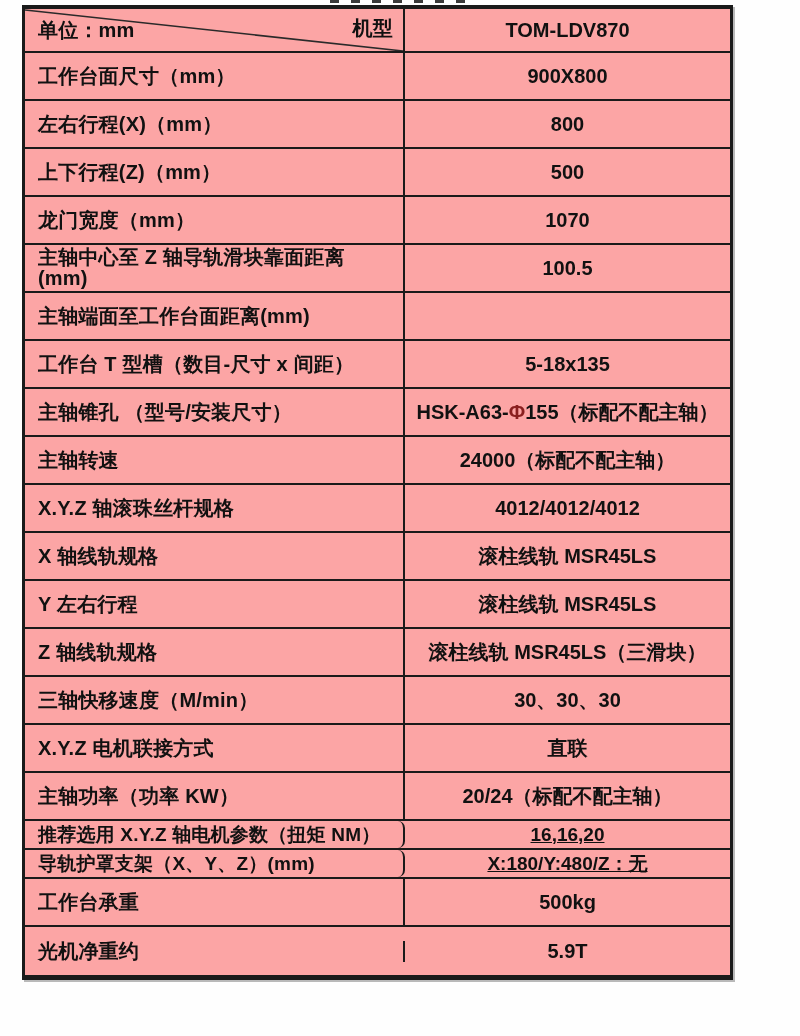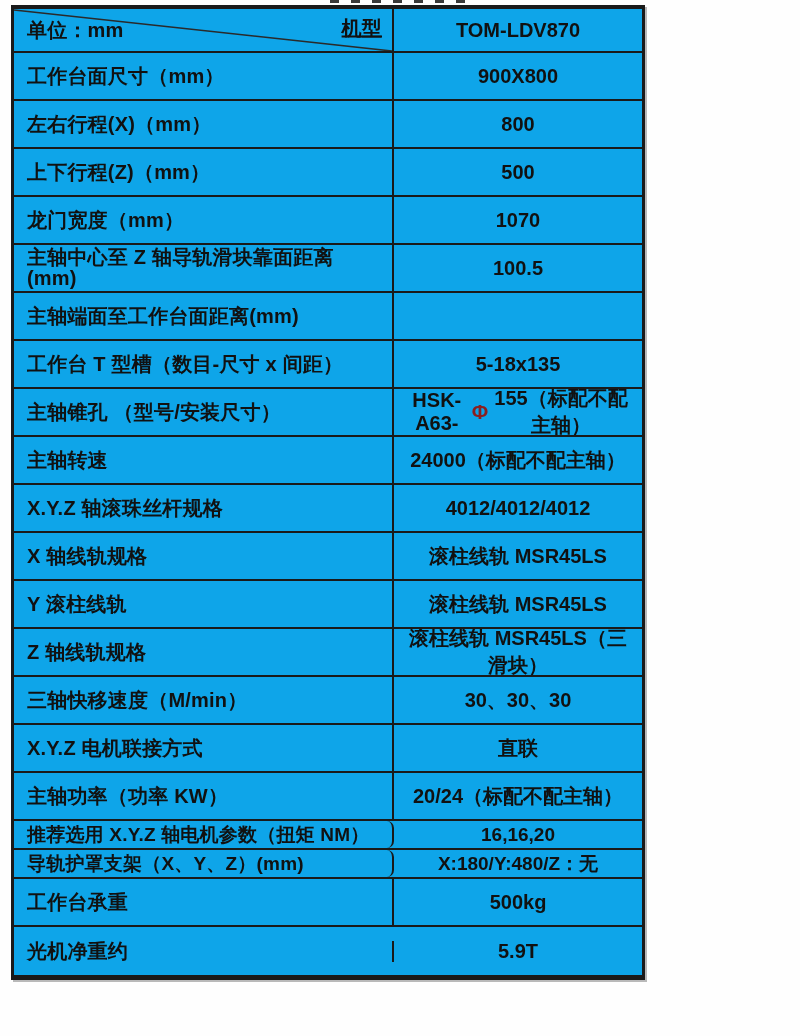--- a/index.html
+++ b/index.html
@@ -12,22 +12,22 @@
   }
   .sheet { position:absolute; inset:0; background:#fefefe; }
 
   
   .clipped-title {
     position:absolute; top:0; left:330px; width:142px; height:3px;
     background:repeating-linear-gradient(90deg,#3a3a3a 0 9px,transparent 9px 21px);
   }
 
   .spec-table {
-    position:absolute; top:5px; left:11px; width:634px;
-    background:#0ea5e9;
+    position:absolute; top:5px; left:22px; width:711px;
+    background:#fca5a5;
     border-style:solid; border-color:var(--line);
     border-width:4px 3px 5px 3px;
     box-shadow:2px 2px 0 #b9b9b9;
   }
 
   .row { display:flex; height:48px; border-bottom:2px solid var(--line); }
   .row:last-child { border-bottom:none;align-items:center; }
   .row.compact { height:29px; }
   .row.header { height:44px; }
 
@@ -36,32 +36,32 @@
     display:flex; align-items:center; padding:0 12px 0 13px;
     font-weight:700; font-size:20px; line-height:1.05;
     letter-spacing:0.2px; position:relative; overflow:hidden;
   }
   .compact .cell-label { font-size:19px;border-radius:7px; }
   .cell-value {
     flex:1; display:flex; align-items:center; justify-content:center;
     font-weight:700; font-size:20px; text-align:center; padding:0 8px;
     overflow:hidden;
   }
-  .compact .cell-value { font-size:19px; }
+  .compact .cell-value { font-size:19px;text-decoration:underline; }
 
   
   .header .cell-label { padding:0; }
   .diag-svg { position:absolute; inset:0; width:100%; height:100%; }
   .unit-label {
     position:absolute; left:13px; top:50%; transform:translateY(-50%);
     font-weight:700; font-size:20px;
   }
   .model-label {
     position:absolute; right:10px; top:45%; transform:translateY(-50%);
-    font-weight:700; font-size:20px;text-decoration:underline;
+    font-weight:700; font-size:20px;
   }
   .phi { color:var(--phi); }
 </style>
 </head>
 <body>
 
 <div class="sheet">
 
   <div class="clipped-title"></div>
 
@@ -127,21 +127,21 @@
     <div class="cell-label">X.Y.Z 轴滚珠丝杆规格</div>
     <div class="cell-value">4012/4012/4012</div>
   </div>
 
   <div class="row">
     <div class="cell-label">X 轴线轨规格</div>
     <div class="cell-value">滚柱线轨 MSR45LS</div>
   </div>
 
   <div class="row">
-    <div class="cell-label">Y 滚柱线轨</div>
+    <div class="cell-label">Y 左右行程</div>
     <div class="cell-value">滚柱线轨 MSR45LS</div>
   </div>
 
   <div class="row">
     <div class="cell-label">Z 轴线轨规格</div>
     <div class="cell-value">滚柱线轨 MSR45LS（三滑块）</div>
   </div>
 
   <div class="row">
     <div class="cell-label">三轴快移速度（M/min）</div>

